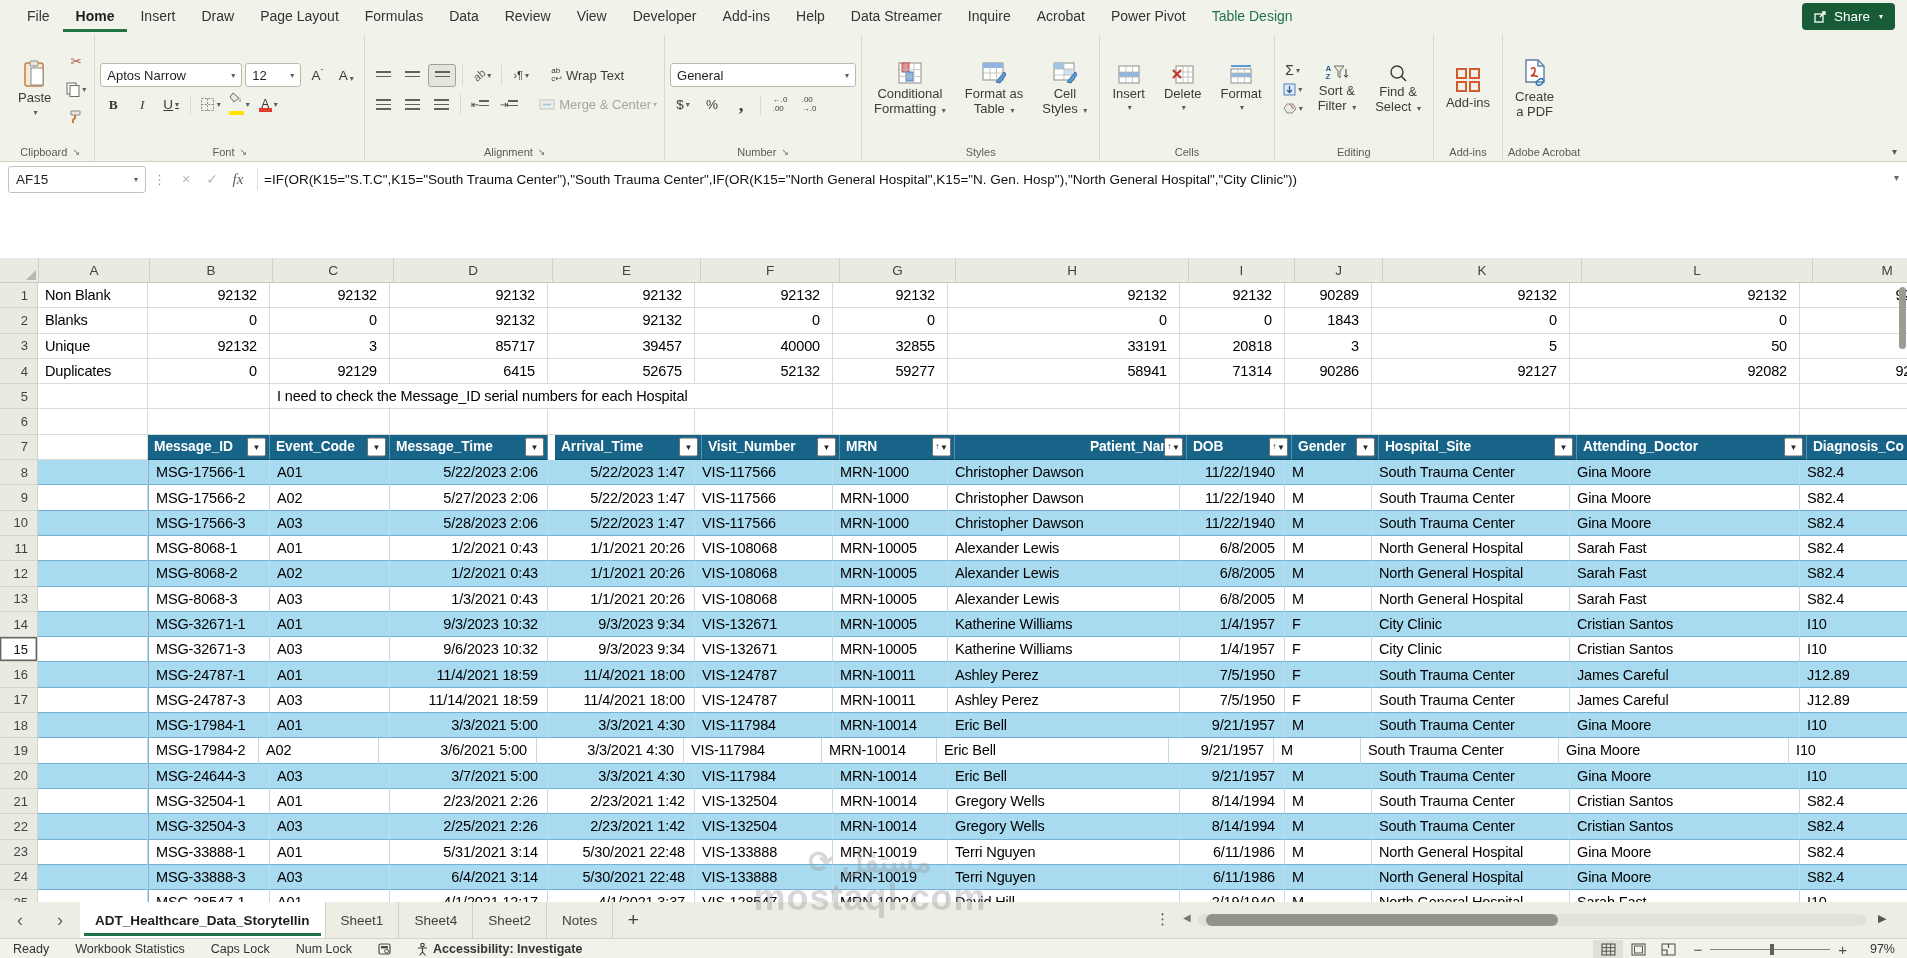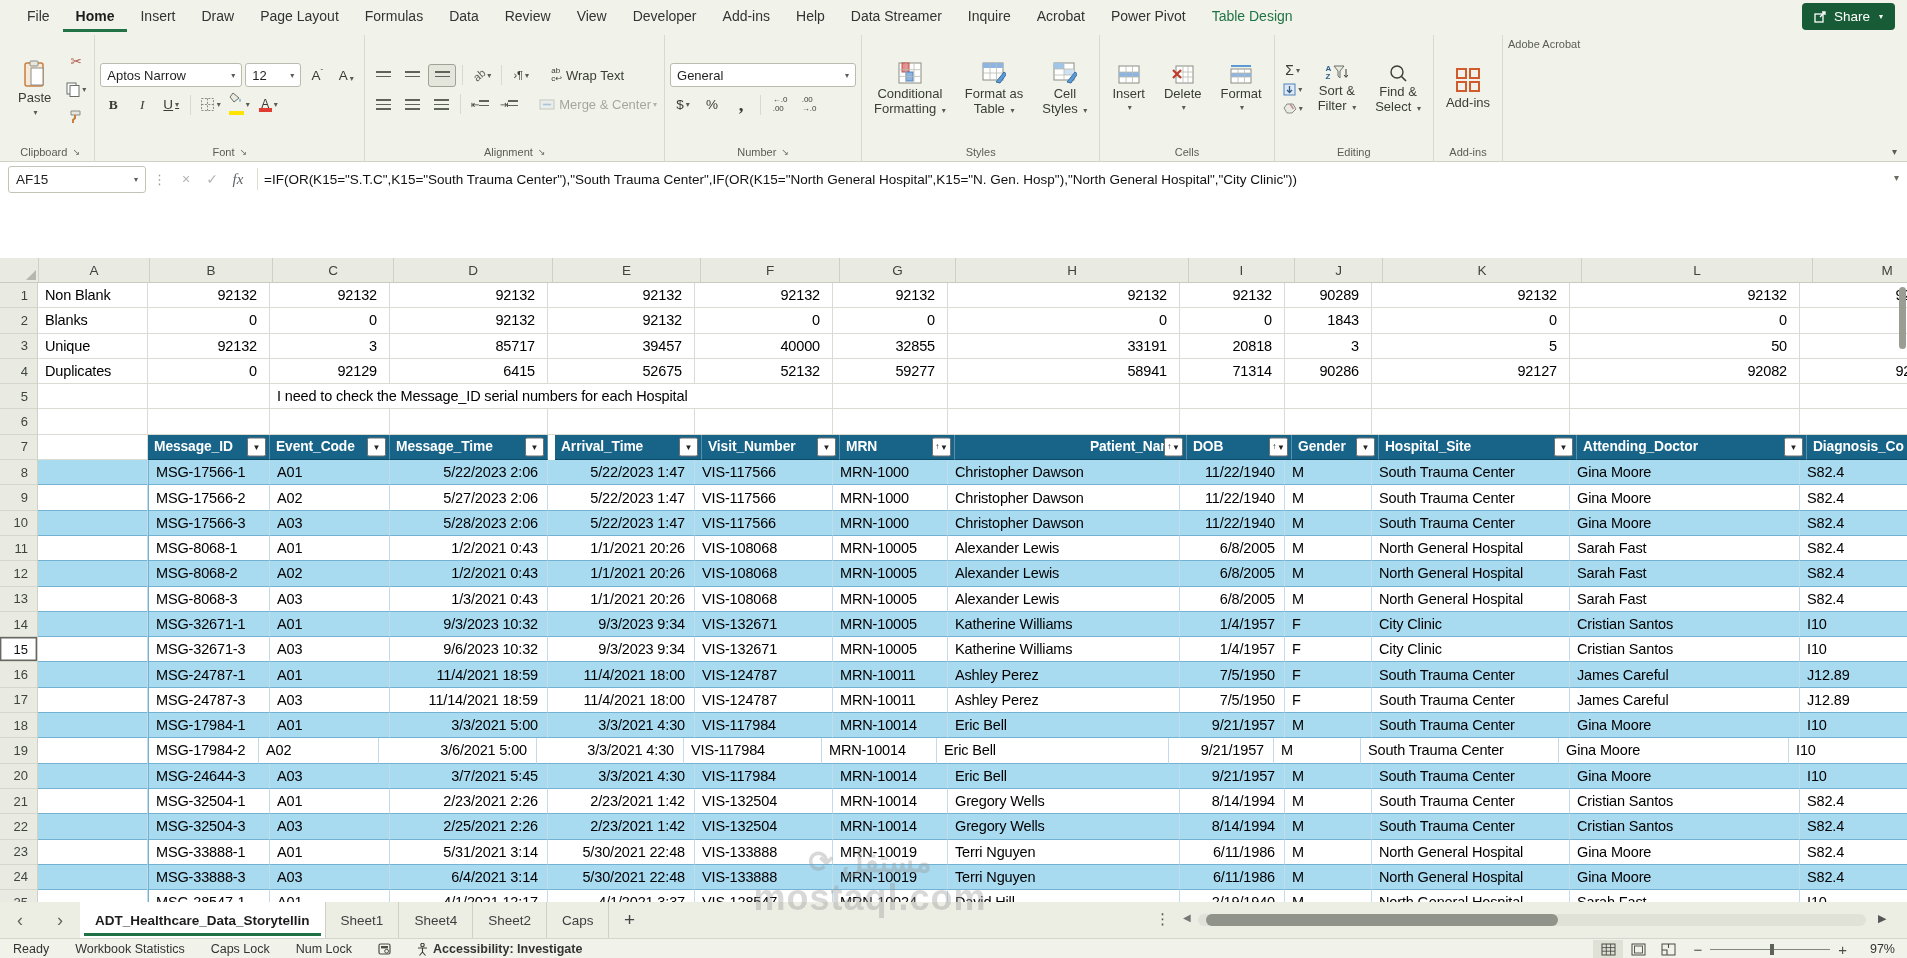--- a/index.html
+++ b/index.html
@@ -468,20 +468,31 @@
         </svg>
         <span>Add-ins</span>
       </div>
     </div>
     <div class="rg-foot">
         <span>Add-ins</span>
       </div>
   </div>
 
   <div class="rg" style="border-right:none">
+    <div class="rg-body">
+      <div class="bb">
+        <svg width="26" height="28" viewBox="0 0 26 28">
+          <path d="M4 1 h12 l6 6 v16 h-18 z" fill="#fff" stroke="#5b7ea6" stroke-width="1.4"></path>
+          <path d="M16 1 v6 h6" fill="none" stroke="#5b7ea6" stroke-width="1.4"></path>
+          <path d="M9 10 q4 -3 4 1 q0 4 -4 6 q5 -1 7 1" fill="none" stroke="#c0392b" stroke-width="1.6"></path>
+          <ellipse cx="18" cy="23" rx="4" ry="2.6" fill="none" stroke="#3a78c2" stroke-width="1.6" transform="rotate(-35 18 23)"></ellipse>
+        </svg>
+        <span><span>Create</span><br><span>a PDF</span></span>
+      </div>
+    </div>
     <div class="rg-foot">
         <span>Adobe Acrobat</span>
       </div>
   </div>
 
   <span class="collapse-chevron">▾</span>
 </div>
 
 <div class="fbar">
   <div class="fbar-row">
@@ -882,21 +893,21 @@
       <div class="cell" style="width: 87px;">M</div>
       <div class="cell" style="width: 198px;">South Trauma Center</div>
       <div class="cell" style="width: 230px;">Gina Moore</div>
       <div class="cell" style="width: 148px;">I10</div>
     </div>
     <div class="grow trow band">
       <div class="gut">20</div>
       <div class="cell" style="width: 110px;"></div>
       <div class="cell first" style="width: 122px;">MSG-24644-3</div>
       <div class="cell" style="width: 120px;">A03</div>
-      <div class="cell rt" style="width: 158px;">3/7/2021 5:45</div>
+      <div class="cell rt" style="width: 158px;">3/7/2021 5:00</div>
       <div class="cell rt" style="width: 147px;">3/3/2021 4:30</div>
       <div class="cell" style="width: 138px;">VIS-117984</div>
       <div class="cell" style="width: 115px;">MRN-10014</div>
       <div class="cell" style="width: 232px;">Eric Bell</div>
       <div class="cell rt" style="width: 105px;">9/21/1957</div>
       <div class="cell" style="width: 87px;">M</div>
       <div class="cell" style="width: 198px;">South Trauma Center</div>
       <div class="cell" style="width: 230px;">Gina Moore</div>
       <div class="cell" style="width: 148px;">I10</div>
     </div>
@@ -986,21 +997,21 @@
 </div>
 
 <div class="sheetbar">
   <div class="nav-arrow">‹</div>
   <div class="nav-arrow">›</div>
   <div style="display:flex">
       <div class="stab active">ADT_Healthcare_Data_Storytellin</div>
       <div class="stab">Sheet1</div>
       <div class="stab">Sheet4</div>
       <div class="stab">Sheet2</div>
-      <div class="stab">Caps</div>
+      <div class="stab">Notes</div>
     </div>
   <div class="stab-add">
       <span>+</span>
     </div>
   <span class="sheet-more">⋮</span>
   <span class="hs-left">◀</span>
   <div class="hscroll-track">
     <div class="hscroll-thumb"></div>
   </div>
   <span class="hs-right">▶</span>

